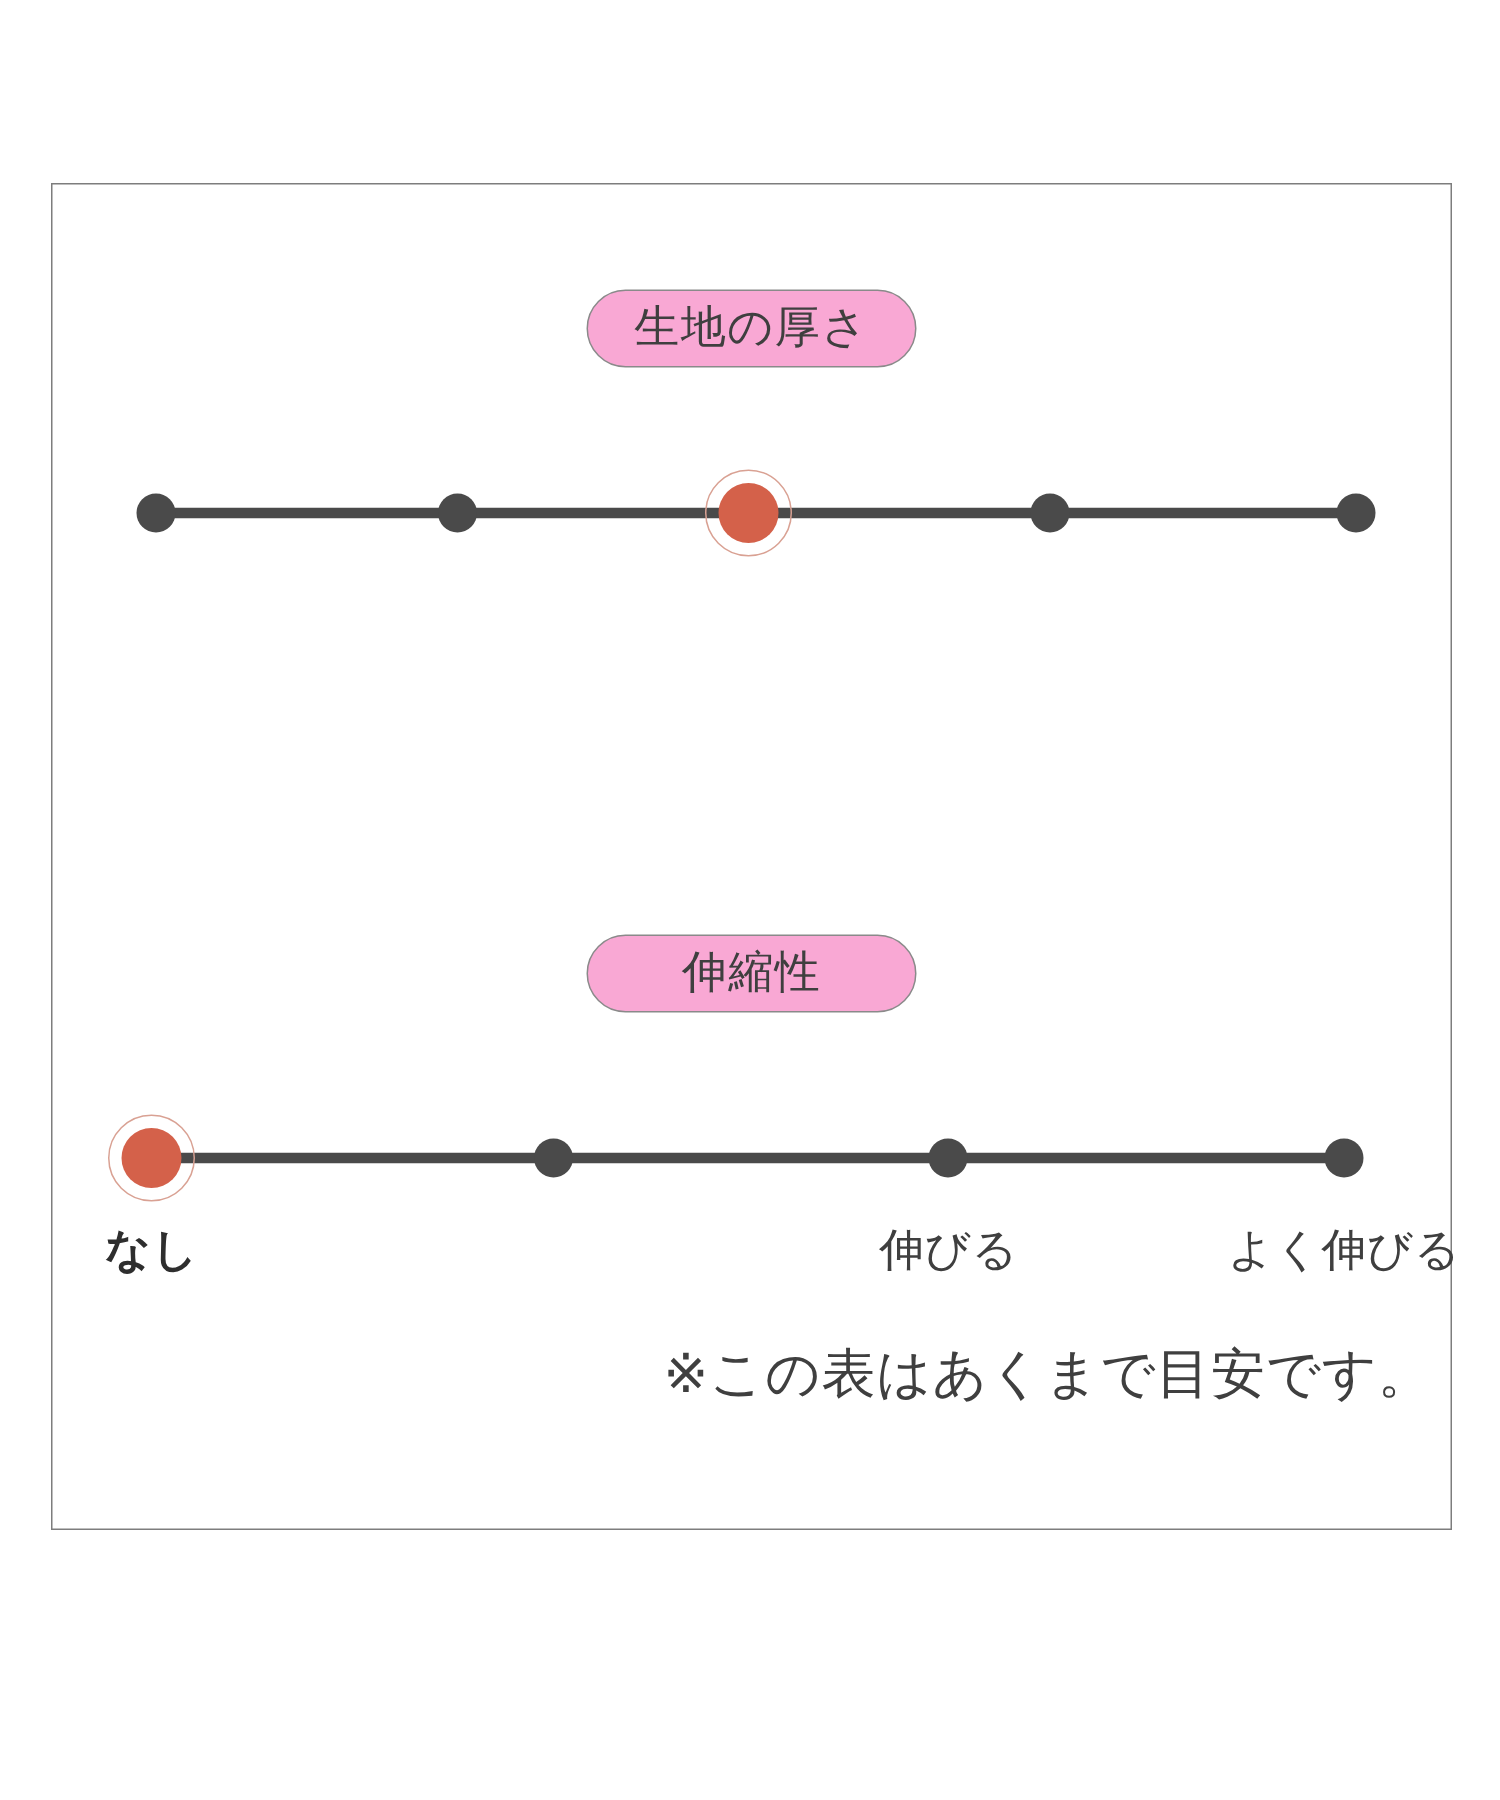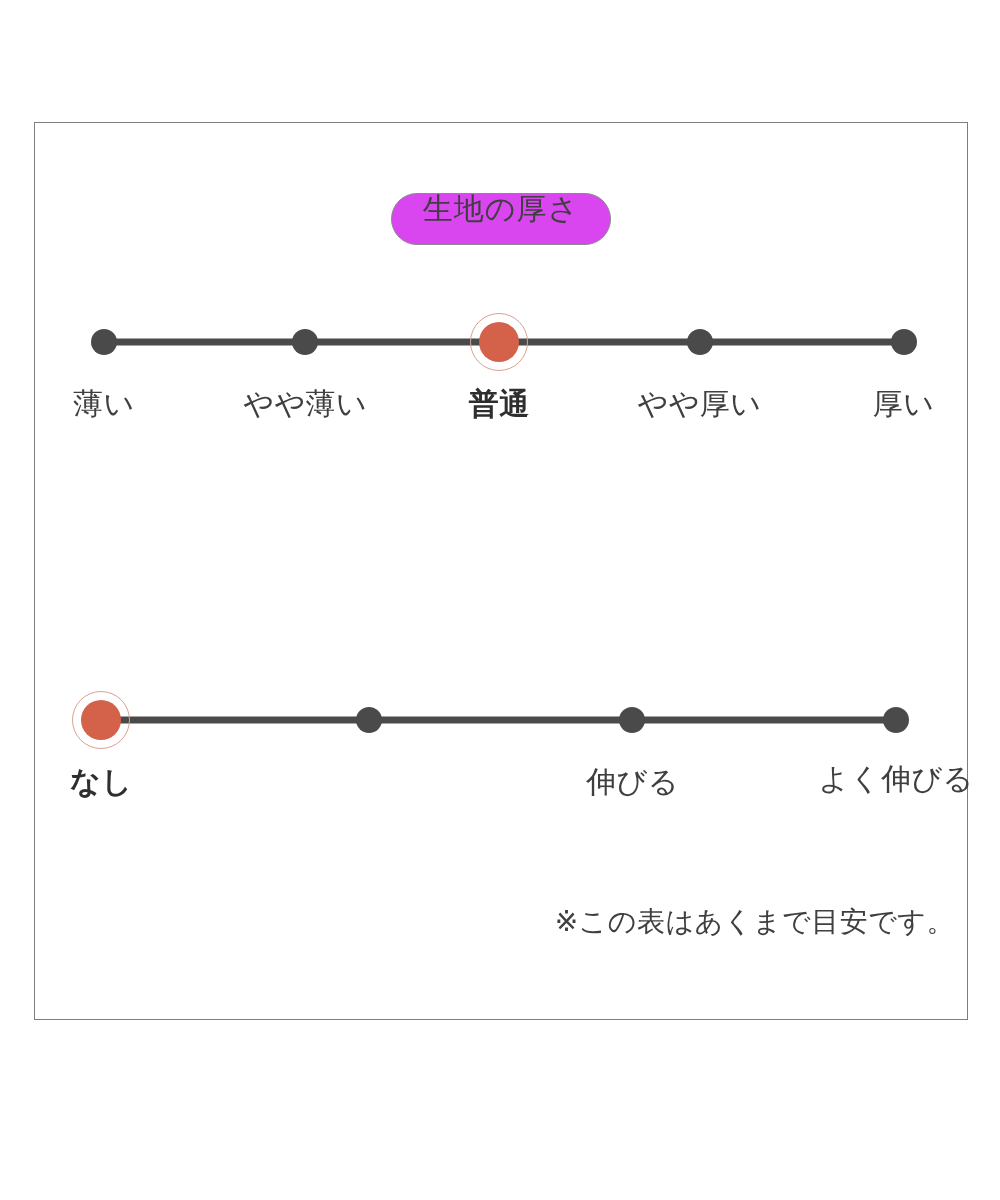--- a/index.html
+++ b/index.html
@@ -41,24 +41,24 @@
     display: flex;
     justify-content: center;
     align-items: center;
   }
   .pill {
     border: 1.6px solid #8a8a8a;
     border-radius: 999px;
     width: 220px;
     height: 52px;
     display: flex;
-    align-items: flex-start;
+    align-items: center;
     justify-content: center;
     box-sizing: border-box;
-    background: #d946ef;
+    background: #f9a8d4;
   }
   .pill-label {
     font-size: 30px;
     color: #3f3f3f;
     letter-spacing: 1px;
     line-height: 1;
     white-space: nowrap;
     font-weight: 400;
   }
 
@@ -125,21 +125,21 @@
   .scale-label.is-active {
     font-weight: 700;
     color: #2e2e2e;
   }
 
   
   #footnote {
     position: absolute;
     right: 12px;
     bottom: 78px;
-    font-size: 28px;
+    font-size: 36px;
     color: #3f3f3f;
     letter-spacing: 0.5px;
     white-space: nowrap;
   }
 </style>
 </head>
 <body>
 
 <div id="spec-frame">
 
@@ -154,44 +154,41 @@
 
     <div class="scale-track" style="left: 7.4%; width: 85.8%;"></div>
         <div class="scale-dot" style="left: 7.4%;"></div>
         <div class="scale-dot" style="left: 29%;"></div>
         <div class="scale-dot-ring" style="left: 49.8%;"></div>
         <div class="scale-dot is-active" style="left: 49.8%;"></div>
         <div class="scale-dot" style="left: 71.3%;"></div>
         <div class="scale-dot" style="left: 93.2%;"></div>
       </div>
 
-    <div class="scale-labels" id="labels-thickness">
-
-    <div class="scale-label" style="left: 7.4%;">薄い</div>
-        <div class="scale-label" style="left: 29%;">やや薄い</div>
-        <div class="scale-label is-active" style="left: 49.8%;">普通</div>
-        <div class="scale-label" style="left: 71.3%;">やや厚い</div>
-        <div class="scale-label" style="left: 93.2%;">厚い</div>
-      </div>
   </div>
 
   <div class="spec-section" id="section-stretch">
+    <div class="pill-wrap">
+      <div class="pill">
+        <span class="pill-label">伸縮性</span>
+      </div>
+    </div>
 
     <div class="scale" id="scale-stretch">
 
     <div class="scale-track" style="left: 7.1%; width: 85.3%;"></div>
         <div class="scale-dot-ring" style="left: 7.1%;"></div>
         <div class="scale-dot is-active" style="left: 7.1%;"></div>
         <div class="scale-dot" style="left: 35.8%;"></div>
         <div class="scale-dot" style="left: 64.1%;"></div>
         <div class="scale-dot" style="left: 92.4%;"></div>
       </div>
 
     <div class="scale-labels" id="labels-stretch">
 
     <div class="scale-label is-active" style="left: 7.1%;">なし</div>
         <div class="scale-label" style="left: 64.1%; text-align: center;">伸びる</div>
-        <div class="scale-label" style="left: 92.4%; font-family: Liberation Mono, monospace;">よく伸びる</div>
+        <div class="scale-label" style="left: 92.4%;">よく伸びる</div>
       </div>
   </div>
 
   <div id="footnote">※この表はあくまで目安です。</div>
 </div>
 
 </body></html>

